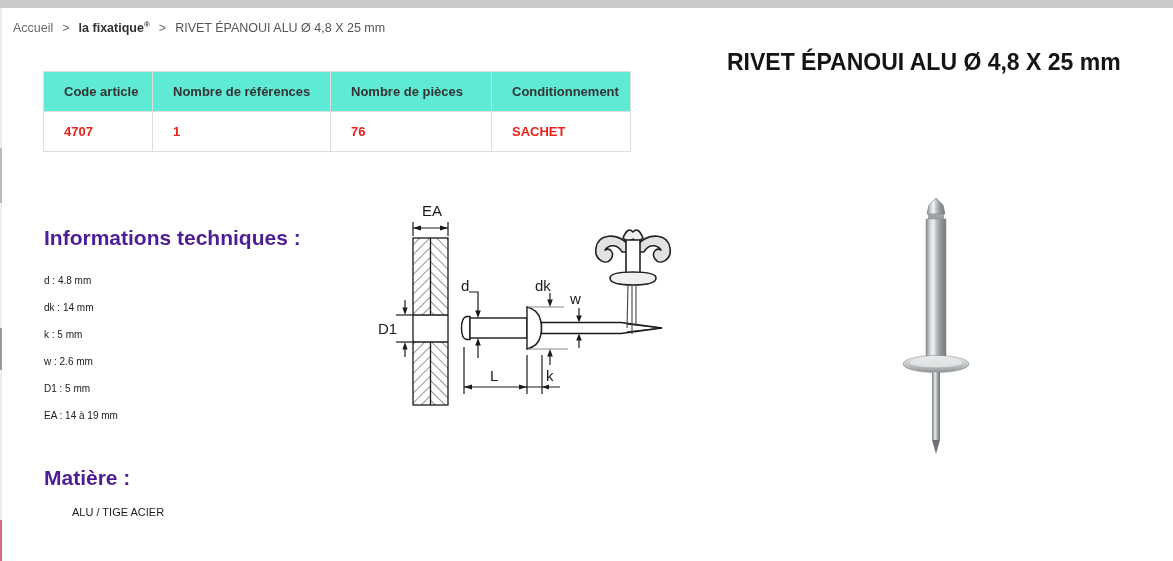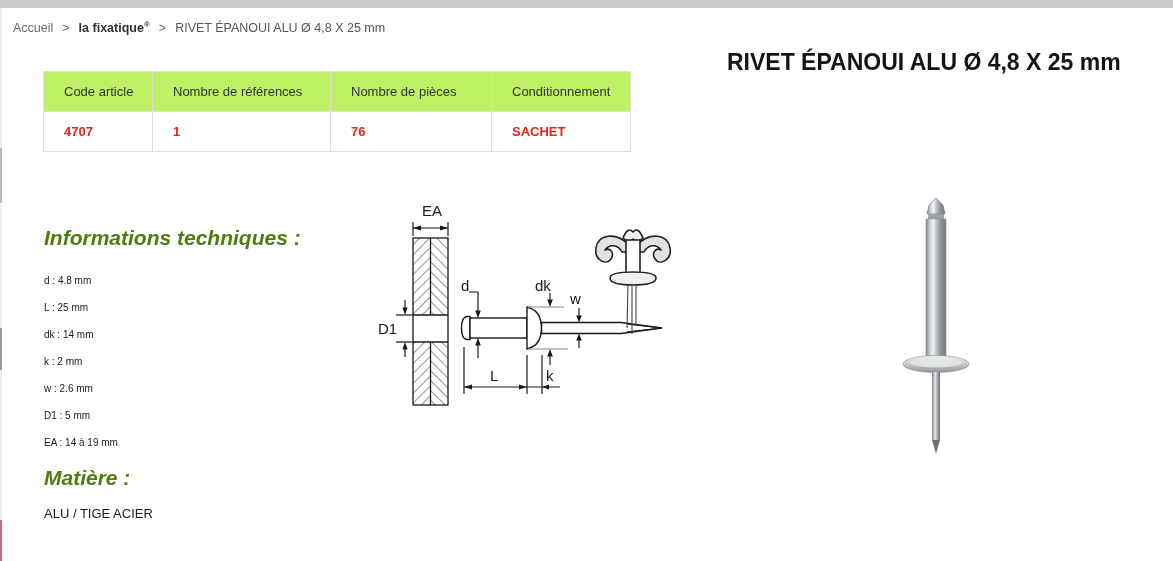--- a/index.html
+++ b/index.html
@@ -19,36 +19,36 @@
   .breadcrumb .sep { color:#6b6b6b; }
   .crumb-home { color:#6b6b6b; cursor:pointer; }
   .crumb-brand { color:#333; font-weight:700; cursor:pointer; }
   .crumb-brand sup { font-size:8px; }
   .crumb-current { color:#555; }
 
   .pack-table { position:absolute; left:43px; top:71px; border-collapse:collapse;
     font-size:13px; background:#fff; }
   .pack-table th, .pack-table td { border:1px solid #ddd; height:40px;
     text-align:left; padding:0 10px 0 20px; vertical-align:middle; }
-  .pack-table th { background:#bef264; color:#333; font-weight:400; }
+  .pack-table th { background:#5eead4; color:#333; font-weight:700; }
   .col-code { width:109px; } .col-ref { width:178px; }
   .col-pieces { width:161px; } .col-cond { width:139px; }
   .row-hl td { color:#e8231a; font-weight:700; }
   .code-link { color:#2b2b2b; text-decoration:underline; cursor:pointer; }
   .row-normal td { color:#444; }
 
   .product-title { position:absolute; left:727px; top:49px; font-size:23px; color:#141414; }
 
-  .section-heading { font-size:21px; color:#4d7c0f;font-style:italic; }
+  .section-heading { font-size:21px; color:#4c1d95; }
   .tech-info { position:absolute; left:44px; top:226px; }
   .tech-info .spec { font-size:10px; color:#1a1a1a; margin-top:0; height:27px;
     display:flex; align-items:flex-end; }
   .tech-info .spec:first-of-type { margin-top:9px; }
   .material { position:absolute; left:44px; top:466px; }
-  .material .value { font-size:13px; margin-top:16px; }
+  .material .value { font-size:11px; margin-top:16px;margin-left:28px; }
 
   .diagram { position:absolute; left:378px; top:200px; }
   .photo { position:absolute; left:856px; top:192px; }
   svg text { font-family:"Liberation Sans", sans-serif; }
 </style>
 </head>
 <body>
 
 <div class="topbar"></div>
 <div class="left-edge"></div>
@@ -78,23 +78,22 @@
       <td>1</td>
       <td>76</td>
       <td>SACHET</td>
     </tr>
   </tbody>
 </table>
 
 <section class="tech-info">
   <h2 class="section-heading">Informations techniques :</h2>
   <div class="spec">d : 4.8 mm</div>
-  <div class="spec">L : 25 mm</div>
   <div class="spec">dk : 14 mm</div>
-  <div class="spec">k : 2 mm</div>
+  <div class="spec">k : 5 mm</div>
   <div class="spec">w : 2.6 mm</div>
   <div class="spec">D1 : 5 mm</div>
   <div class="spec">EA : 14 à 19 mm</div>
 </section>
 
 <section class="material">
   <h2 class="section-heading">Matière :</h2>
   <div class="value">ALU / TIGE ACIER</div>
 </section>
 

